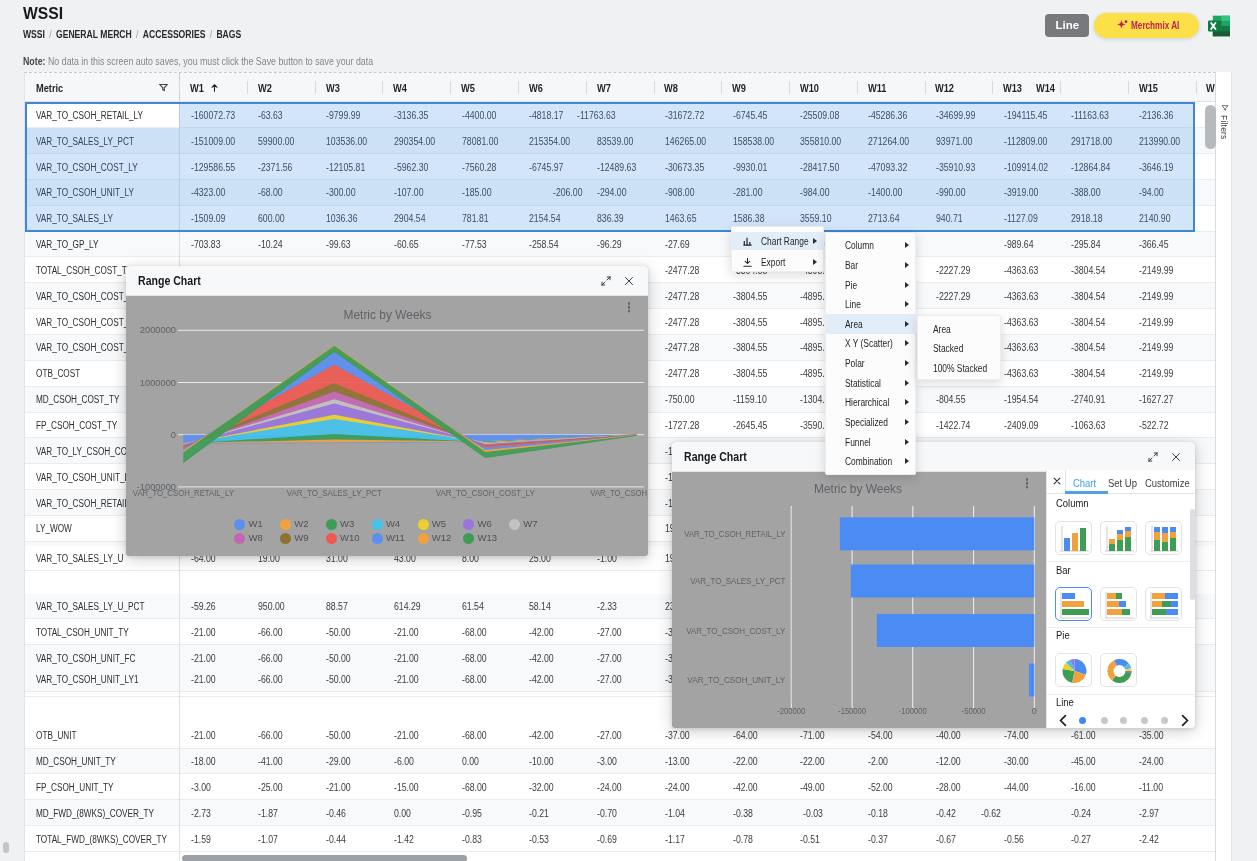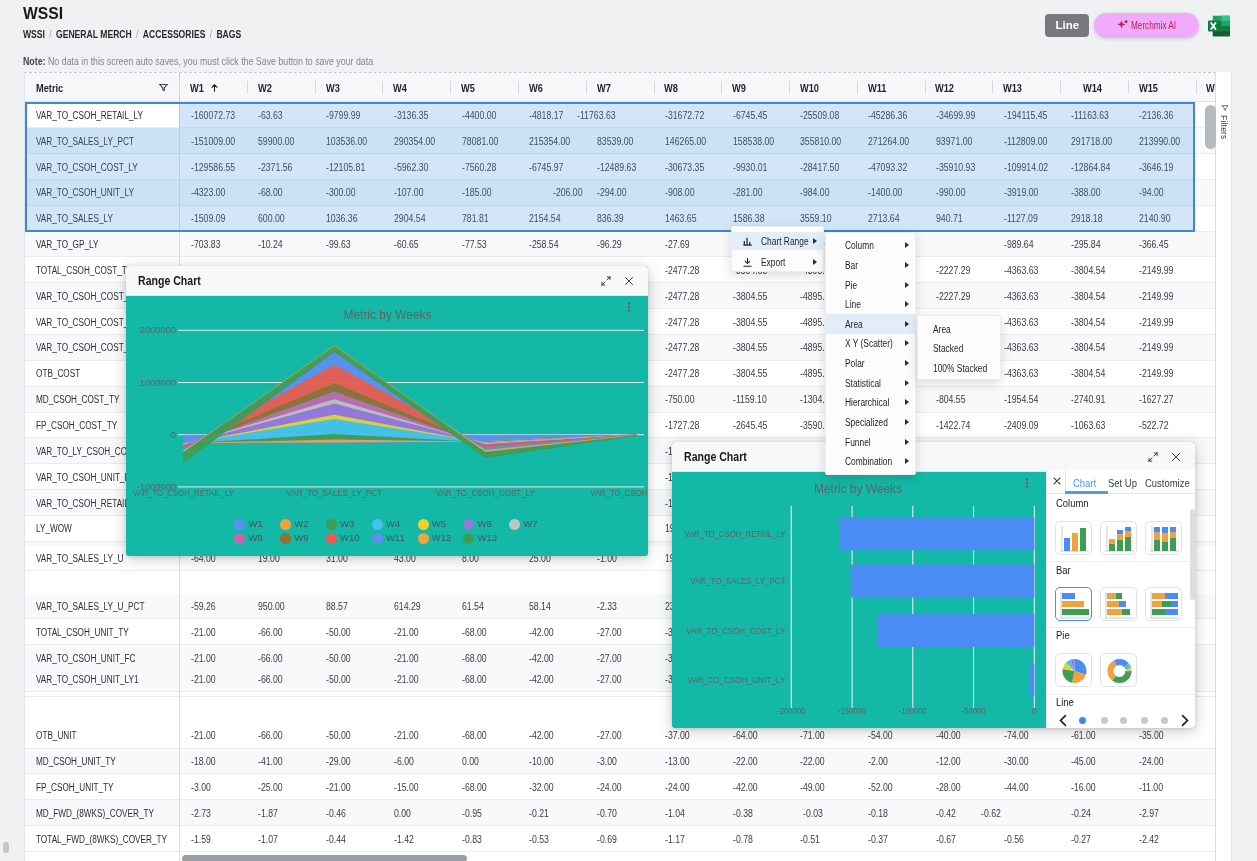--- a/index.html
+++ b/index.html
@@ -6,21 +6,21 @@
 
 .title{position:absolute;left:23px;top:4px;font-size:17px;font-weight:700;color:#17181a}
 .title span{display:inline-block;transform:scaleX(.92);transform-origin:0 50%}
 .crumb{position:absolute;left:23px;top:29px;font-size:10px;font-weight:700;color:#27292c;width:300px}
 .crumb>span{display:inline-block;transform:scaleX(.86);transform-origin:0 50%;white-space:nowrap}
 .crumb .sep{color:#9aa0a6;font-weight:400;padding:0 5px}
 .note{position:absolute;left:23px;top:55px;font-size:10.5px;color:#82878c;width:700px}
 .note>span{display:inline-block;transform:scaleX(.84);transform-origin:0 50%;white-space:nowrap}
 .note b{color:#42464c}
 .savebtn{position:absolute;left:1045.4px;top:14.3px;width:44px;height:23px;background:#77797c;border-radius:4px;color:#fff;font-size:11.5px;font-weight:700;text-align:center;line-height:23px}
-.mmbtn{position:absolute;left:1094.4px;top:13.3px;width:105px;height:24.5px;background:#f0abfc;border-radius:13px;box-shadow:0 1px 4px rgba(0,0,0,.14);font-size:10.5px;font-weight:400;color:#c11e51;line-height:24.5px}
+.mmbtn{position:absolute;left:1094.4px;top:13.3px;width:105px;height:24.5px;background:#fde047;border-radius:13px;box-shadow:0 1px 4px rgba(0,0,0,.14);font-size:10.5px;font-weight:700;color:#c11e51;line-height:24.5px}
 .mmbtn svg{position:absolute;left:22px;top:5.5px}
 .mmbtn .tx{position:absolute;left:37px;top:0;transform:scaleX(.78);transform-origin:0 50%;white-space:nowrap}
 
 #tbl{position:absolute;left:24px;top:71.5px;width:1192px;height:790px;background:#fff;border-top:1px dashed #c5c8cc;border-left:1px solid #e2e4e7;overflow:hidden;z-index:1}
 #thead{position:absolute;left:0;top:0;width:100%;height:29.9px;background:#f6f7f8;border-bottom:1px solid #e0e2e5;font-size:10.5px;color:#1f2228}
 .hc{position:absolute;top:9px;white-space:nowrap}
 .hc span{display:inline-block;transform:scaleX(.88);transform-origin:0 50%}
 .htick{position:absolute;top:8px;width:1px;height:13px;background:#d7dadd}
 .hfilter{position:absolute;left:133px;top:9px;width:11px;height:11px}
 .sort{display:inline-block;width:11px;height:11px;margin-left:3px;vertical-align:-1px}
@@ -34,21 +34,21 @@
 
 .selfill{position:absolute;background:rgba(54,140,229,.22);pointer-events:none}
 #selbox{position:absolute;border:2px solid #3d87d4;pointer-events:none}
 
 #vsb{position:absolute;left:1204.5px;top:105px;width:11px;height:44px;background:#b7babd;border-radius:6px;z-index:3}
 #hsb{position:absolute;left:182px;top:855px;width:285px;height:7px;background:#9aa0a5;border-radius:4px;z-index:3}
 #lsb{position:absolute;left:3px;top:842px;width:6px;height:11px;background:#c2c5c8;border-radius:3px}
 #side{position:absolute;left:1214.5px;top:71.5px;width:17.9px;height:790px;background:#fff;border-left:1px solid #d9dbde;border-right:1px solid #e3e5e8;z-index:2}
 #side .ftxt{position:absolute;left:3.5px;top:43px;writing-mode:vertical-rl;font-size:8.5px;letter-spacing:.2px;color:#3c4043}
 
-.dlg{position:absolute;background:#14b8a6;border-radius:3px;box-shadow:0 3px 16px rgba(0,0,0,.2),0 1px 4px rgba(0,0,0,.12)}
+.dlg{position:absolute;background:#a3a3a3;border-radius:3px;box-shadow:0 3px 16px rgba(0,0,0,.2),0 1px 4px rgba(0,0,0,.12)}
 .dhead{position:absolute;left:0;top:0;width:100%;height:29.5px;background:#f7f8f9;border-bottom:1px solid #e4e6e8;border-radius:3px 3px 0 0}
 .dhead .t{position:absolute;left:12.4px;top:8px;font-size:12px;font-weight:700;color:#17181a}
 .dhead .t span{display:inline-block;transform:scaleX(.88);transform-origin:0 50%;white-space:nowrap}
 .dico{position:absolute;top:8.5px;width:12px;height:12px}
 .ax{font-size:9.3px;fill:#5f6368;font-family:"Liberation Sans",sans-serif}
 .ctitle{font-size:13.5px;fill:#5f6368;font-family:"Liberation Sans",sans-serif}
 .lgd{position:absolute;width:11px;height:11px;border-radius:50%}
 .lgt{position:absolute;font-size:9.5px;color:#4d5156}
 .kebab{position:absolute;width:2.6px;height:2.6px;background:#5f6368;border-radius:50%;box-shadow:0 3.8px 0 #5f6368,0 7.6px 0 #5f6368}
 
@@ -645,21 +645,21 @@
       <div class="hc" style="left:707.1px"><span style="font-weight:700">W9</span></div>
       <div class="htick" style="left:696.2px"></div>
       <div class="hc" style="left:774.9px"><span style="font-weight:700">W10</span></div>
       <div class="htick" style="left:764.0px"></div>
       <div class="hc" style="left:842.6px"><span style="font-weight:700">W11</span></div>
       <div class="htick" style="left:831.7px"></div>
       <div class="hc" style="left:910.4px"><span style="font-weight:700">W12</span></div>
       <div class="htick" style="left:899.5px"></div>
       <div class="hc" style="left:978.1px"><span style="font-weight:700">W13</span></div>
       <div class="htick" style="left:967.2px"></div>
-      <div class="hc" style="left:1058px"><span style="font-weight:700">W14</span></div>
+      <div class="hc" style="left:1011px"><span style="font-weight:700">W14</span></div>
       <div class="htick" style="left:1035.0px"></div>
       <div class="hc" style="left:1113.6px"><span style="font-weight:700">W15</span></div>
       <div class="htick" style="left:1102.7px"></div>
       <div class="hc" style="left:1181.4px"><span style="font-weight:700">W16</span></div>
       <div class="htick" style="left:1170.5px"></div>
     </div>
   <div id="selbox" style="left:0;top:29.90px;width:1170.45px;height:129.25px"></div>
 </div>
 <div id="side">
     <svg style="position:absolute;left:5px;top:32px" width="8" height="8" viewBox="0 0 24 24">

